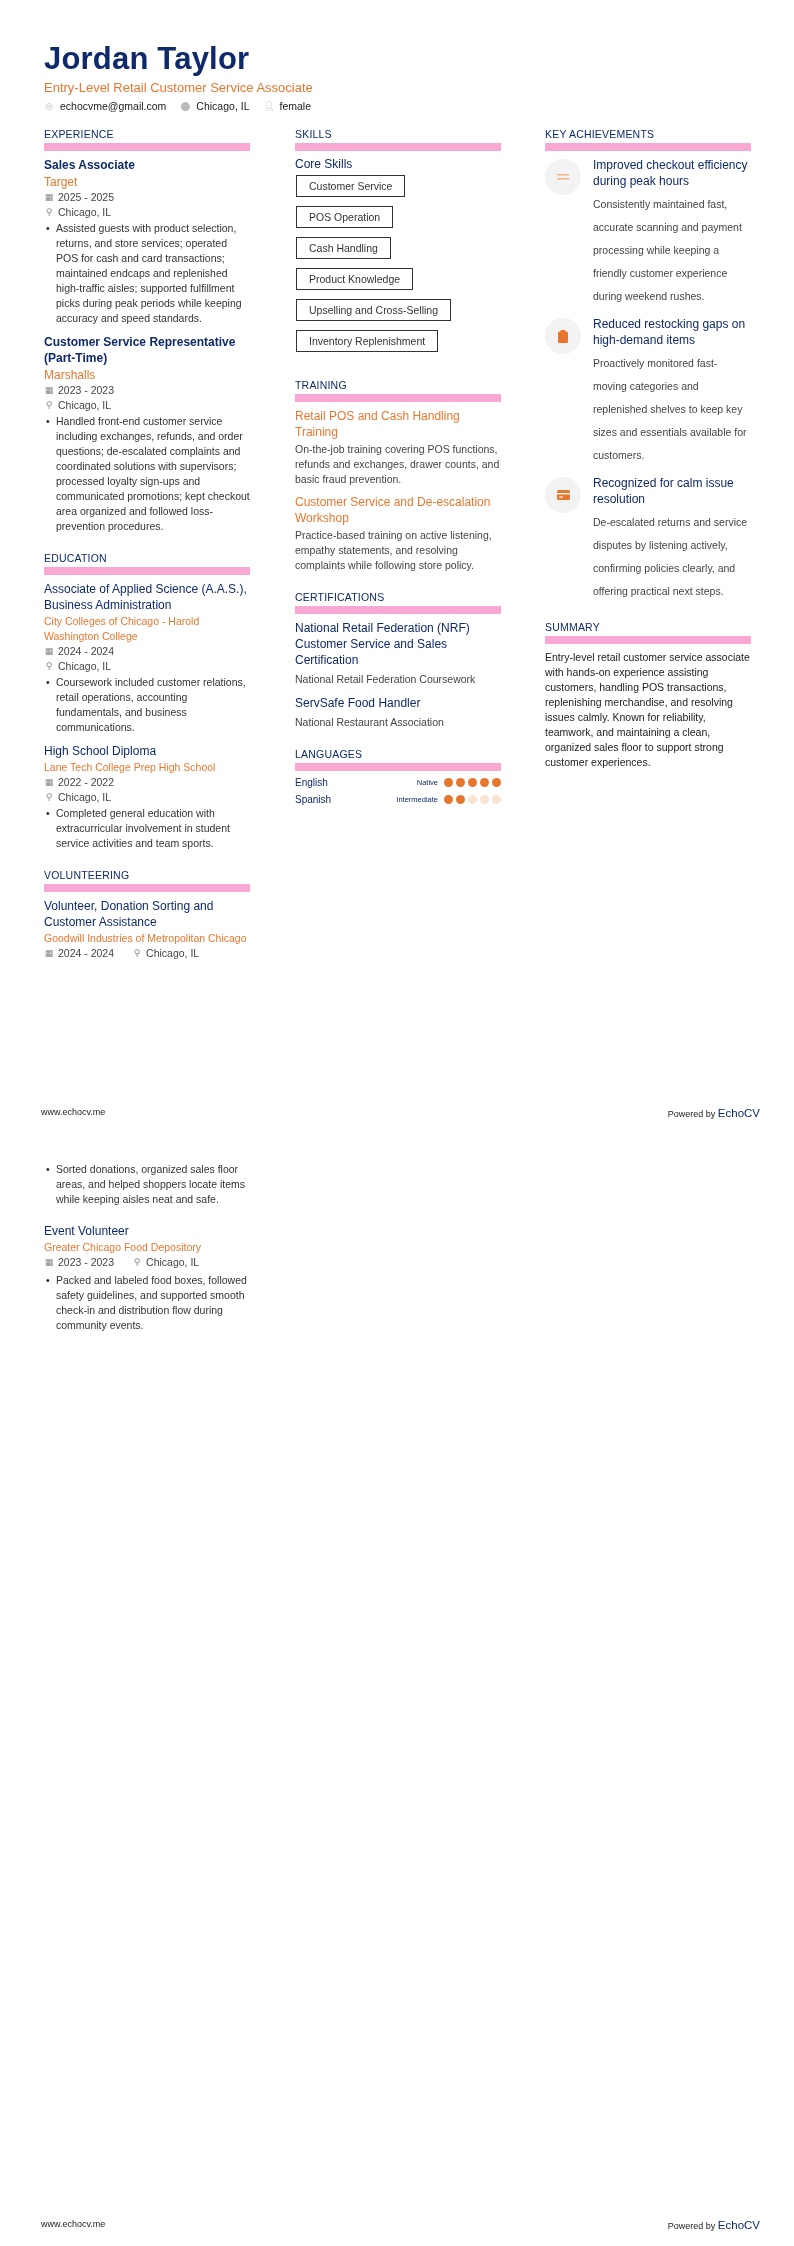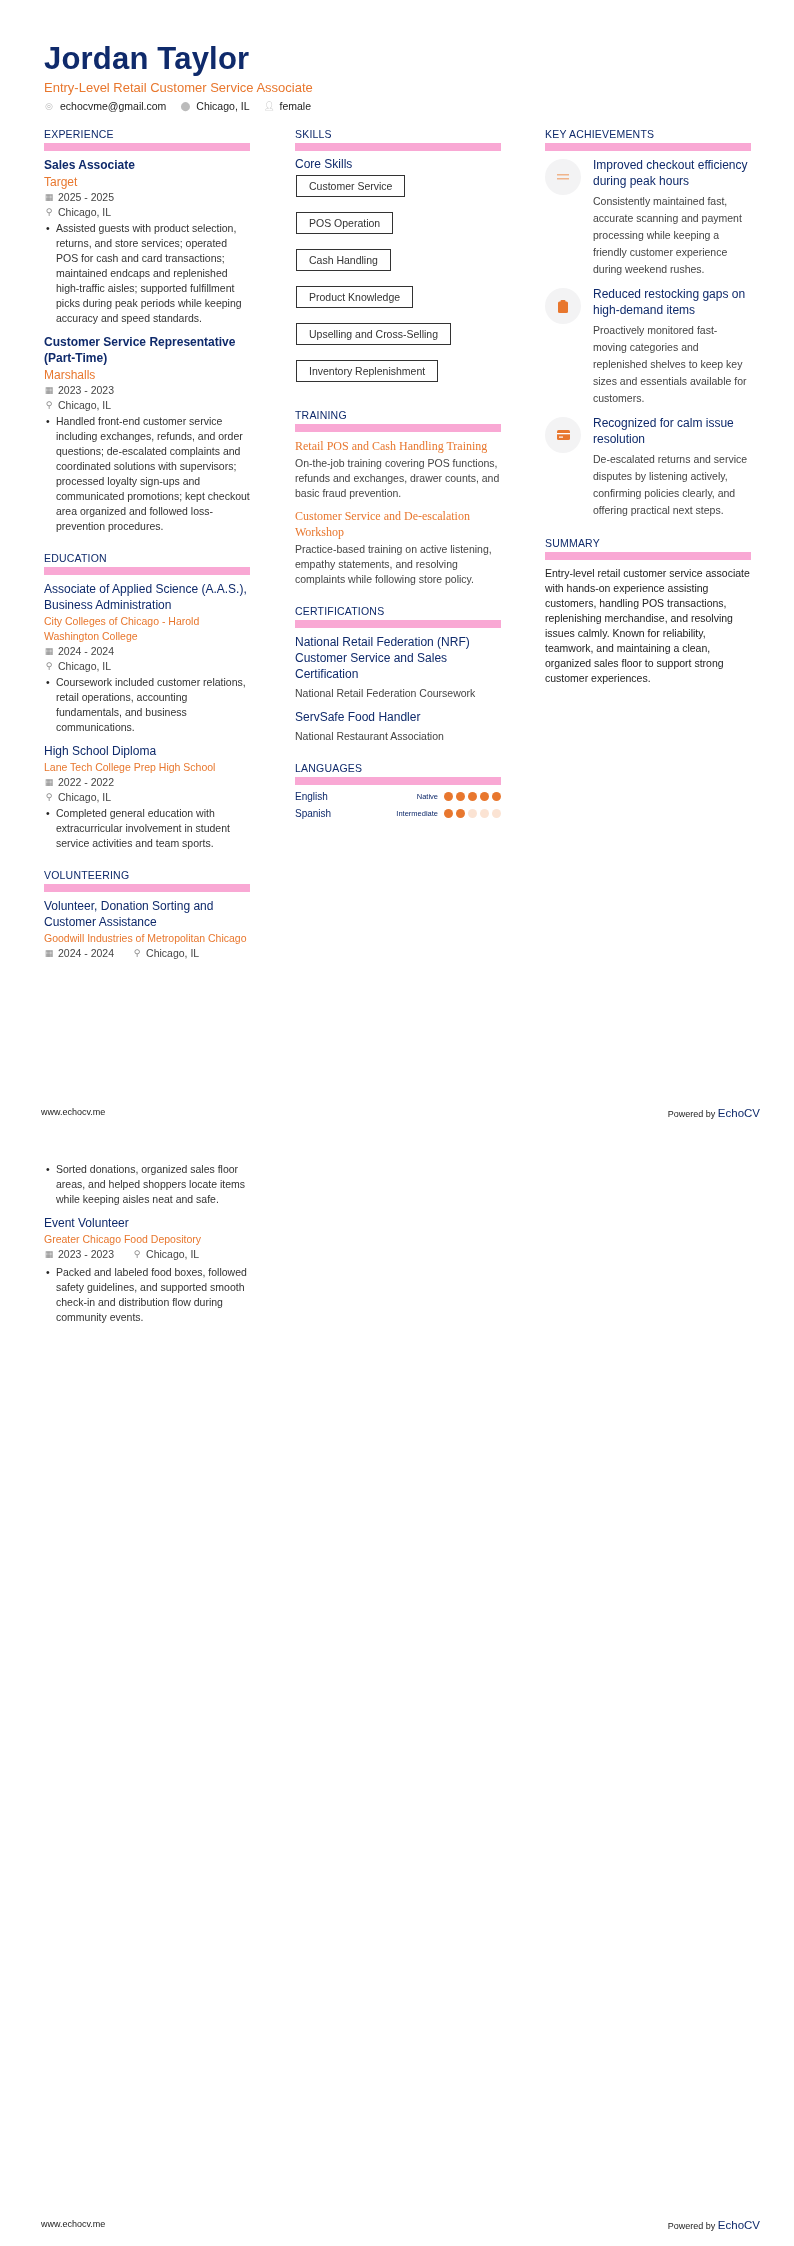--- a/index.html
+++ b/index.html
@@ -28,40 +28,40 @@
   .e-org.small { font-size: 10.5px; line-height: 15px; }
   .meta { font-size: 10.5px; color: #444; line-height: 15px; display: flex; align-items: center; gap: 4px; }
   .meta-row { display: flex; gap: 18px; }
   .mi { color: #888; font-size: 9px; width: 10px; display: inline-block; text-align: center; }
   .bullets { list-style: none; margin-top: 1px; }
   .bullets li { position: relative; padding-left: 12px; font-size: 10.5px; line-height: 15px; color: #333; }
   .bullets li::before { content: "•"; position: absolute; left: 2px; top: 0; color: #222; }
 
   .subhead { font-size: 12px; color: #0f2a6b; margin-bottom: 4px; }
   .chip { display: inline-block; border: 1px solid #333; font-size: 10.5px; color: #333; padding: 4px 12px; margin: 0 0 9px 1px; }
-  .chips { display: flex; flex-direction: column; align-items: flex-start; gap: 6px; }
-
-  .t-title { font-size: 12px; color: #e8772e; line-height: 16px; font-family: Liberation Serif, serif; }
+  .chips { display: flex; flex-direction: column; align-items: flex-start; }
+
+  .t-title { font-size: 12px; color: #e8772e; line-height: 16px; }
   .t-desc { font-size: 10.5px; color: #444; line-height: 15px; margin-top: 2px; margin-bottom: 7px; }
   .c-title { font-size: 12px; color: #0f2a6b; line-height: 16px; }
   .c-org { font-size: 10.5px; color: #444; line-height: 15px; margin-top: 4px; margin-bottom: 8px; }
 
   .lang { display: flex; align-items: center; justify-content: space-between; margin-bottom: 6px; }
   .lang-name { font-size: 10px; color: #0f2a6b; }
   .lang-right { display: flex; align-items: center; gap: 6px; }
   .lang-level { font-size: 7.5px; color: #0f2a6b; }
   .dots { display: flex; gap: 3px; }
   .dot { width: 9px; height: 9px; border-radius: 50%; background: #e8772e; }
   .dot.off { background: #fbe3d3; }
 
   .ach { display: flex; gap: 12px; margin-bottom: 8px; }
   .ach-icon { flex: 0 0 36px; width: 36px; height: 36px; border-radius: 50%; background: #f3f3f4; display: flex; align-items: center; justify-content: center; margin-top: 2px; }
   .ach-body { flex: 1; }
   .a-title { font-size: 12px; color: #0f2a6b; line-height: 16px; }
-  .a-desc { font-size: 10.5px; color: #444; line-height: 17px; margin-top: 4px; }
+  .a-desc { font-size: 10.5px; color: #444; line-height: 23px; margin-top: 4px; }
   .summary { font-size: 10.5px; color: #222; line-height: 15px; }
 
   .footer { position: absolute; left: 41px; right: 34px; display: flex; justify-content: space-between; align-items: flex-start; font-size: 9px; color: #222; }
   .footer .brand { font-size: 11.5px; color: #0f2a6b; }
   .p2col { position: absolute; left: 44px; top: 38px; width: 206px; }
 </style>
 </head>
 <body>
 
 <div class="page">
@@ -282,21 +282,21 @@
   </div>
 
   <div class="footer" style="top:1107px;">
     <span>www.echocv.me</span>
     <span><span>Powered by</span> <span class="brand">EchoCV</span></span>
   </div>
 </div>
 
 <div class="page2">
   <div class="p2col">
-    <ul class="bullets" style="margin-bottom:8px;">
+    <ul class="bullets" style="margin-bottom:16px;">
         <li>Sorted donations, organized sales floor areas, and helped shoppers locate items while keeping aisles neat and safe.</li>
       </ul>
     <div class="entry">
       <div class="e-title">Event Volunteer</div>
       <div class="e-org small">Greater Chicago Food Depository</div>
       <div class="meta-row">
         <div class="meta">
             <span class="mi">▦</span>
             <span>2023 - 2023</span>
           </div>

